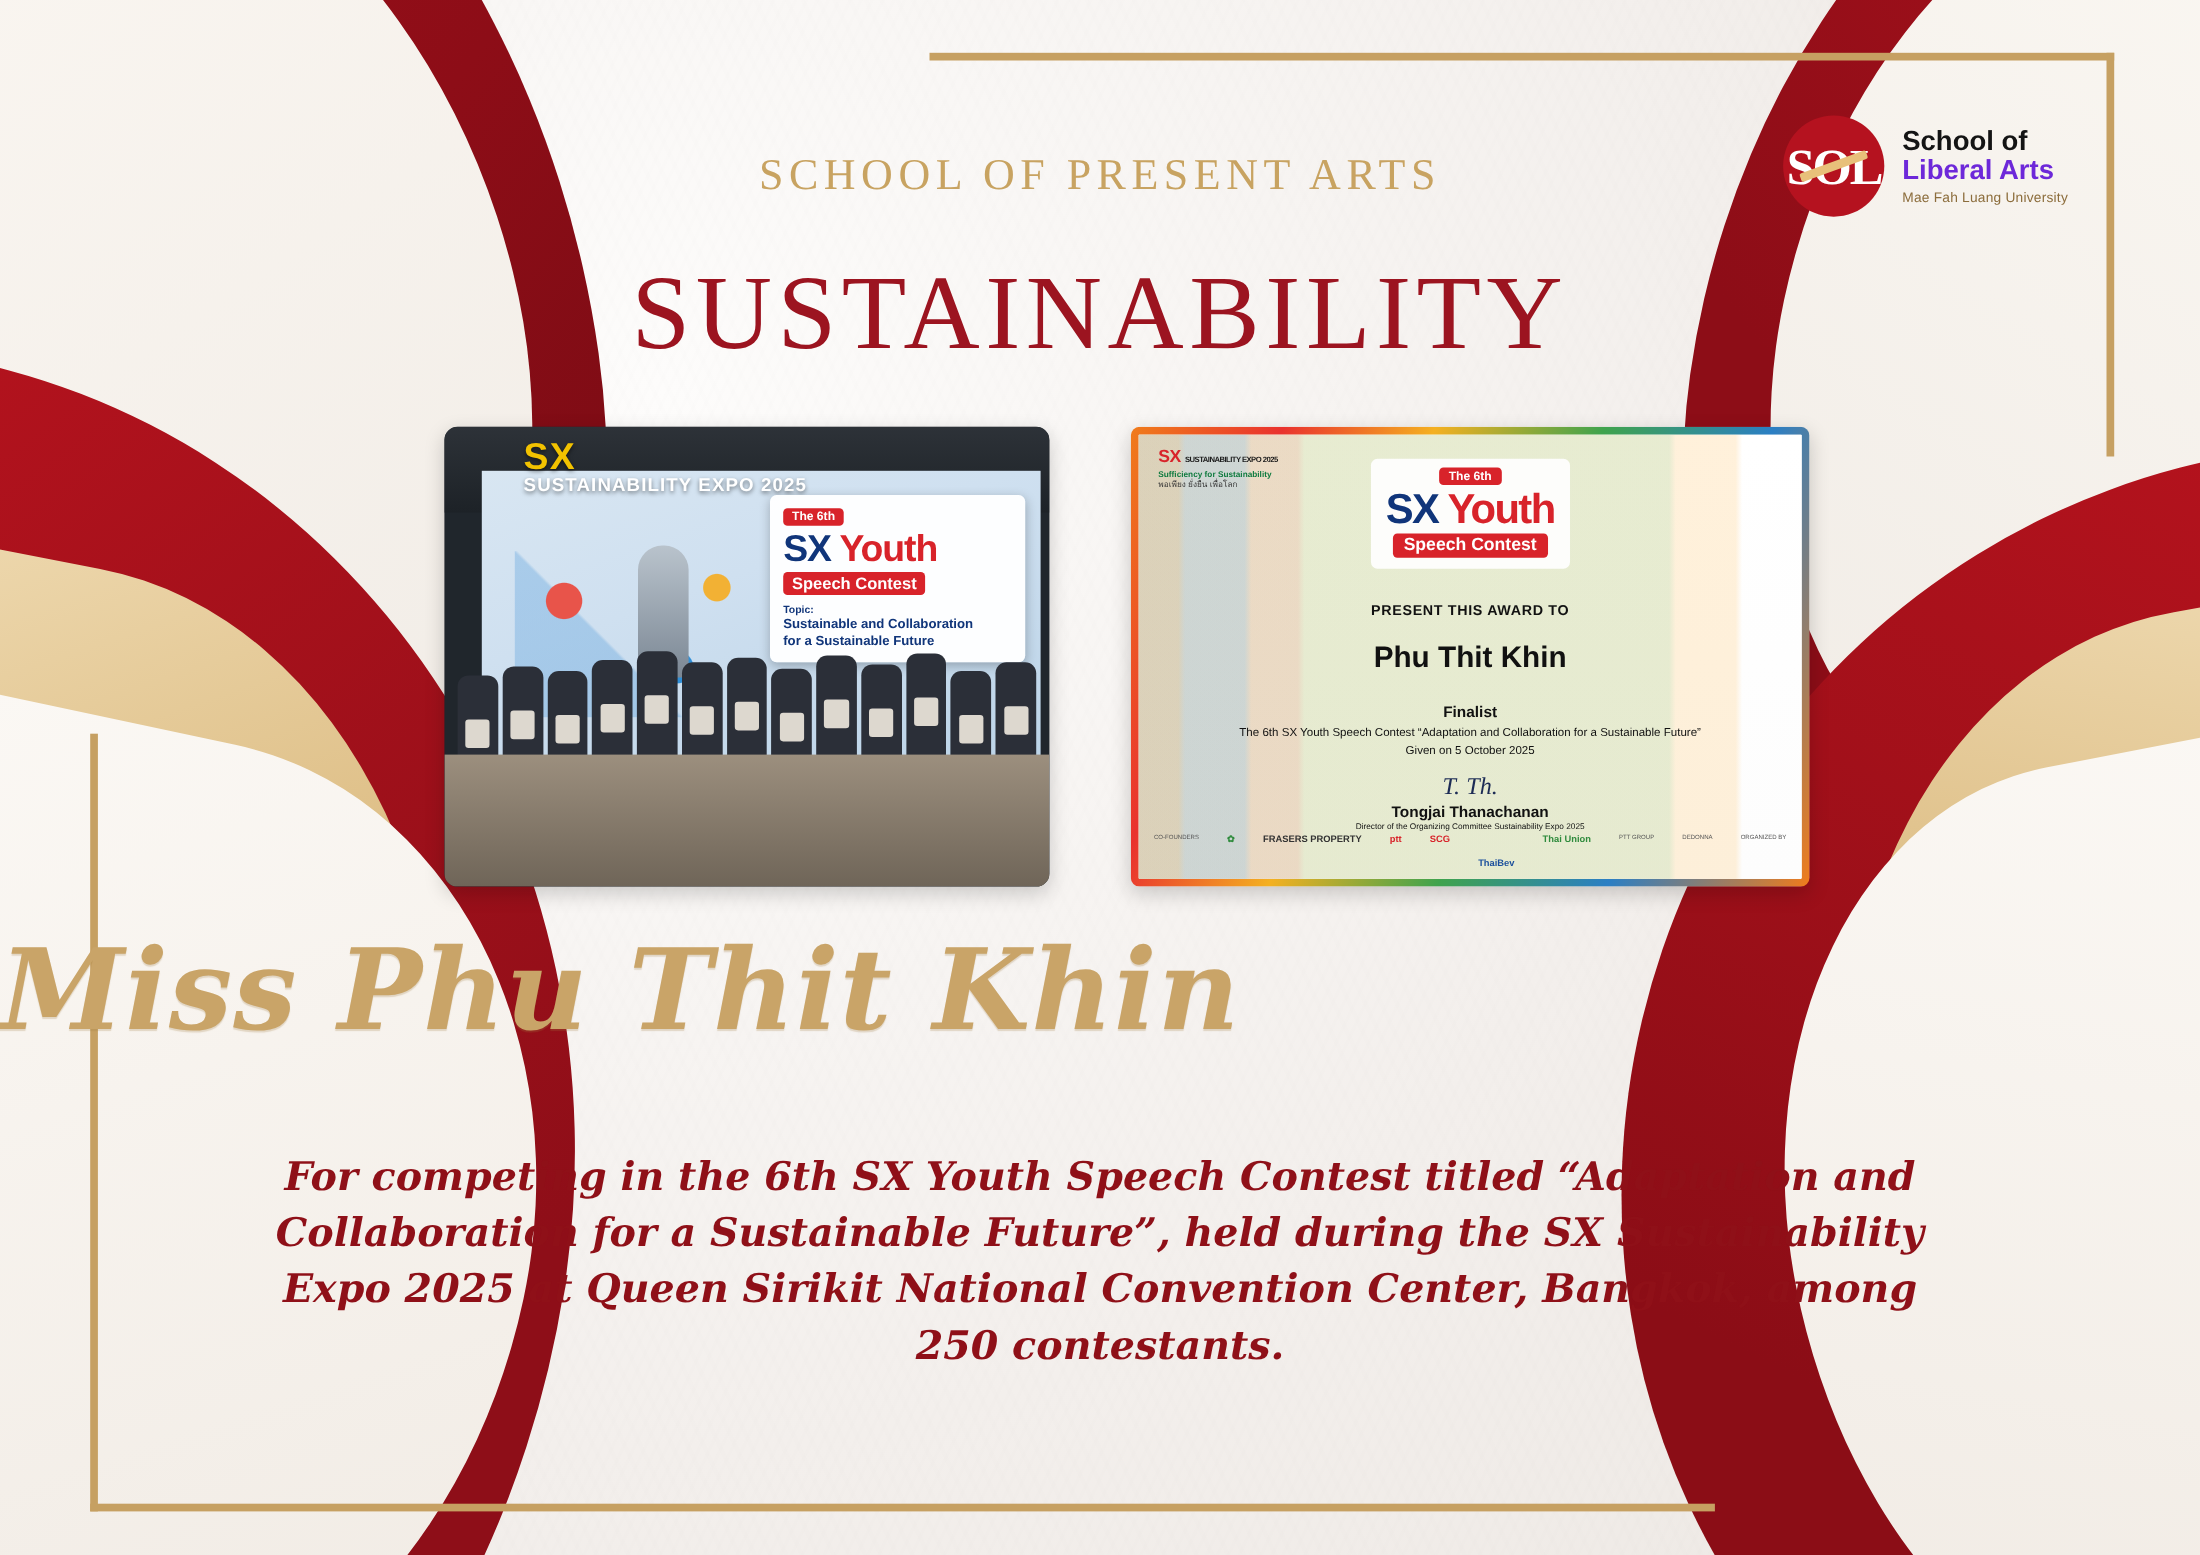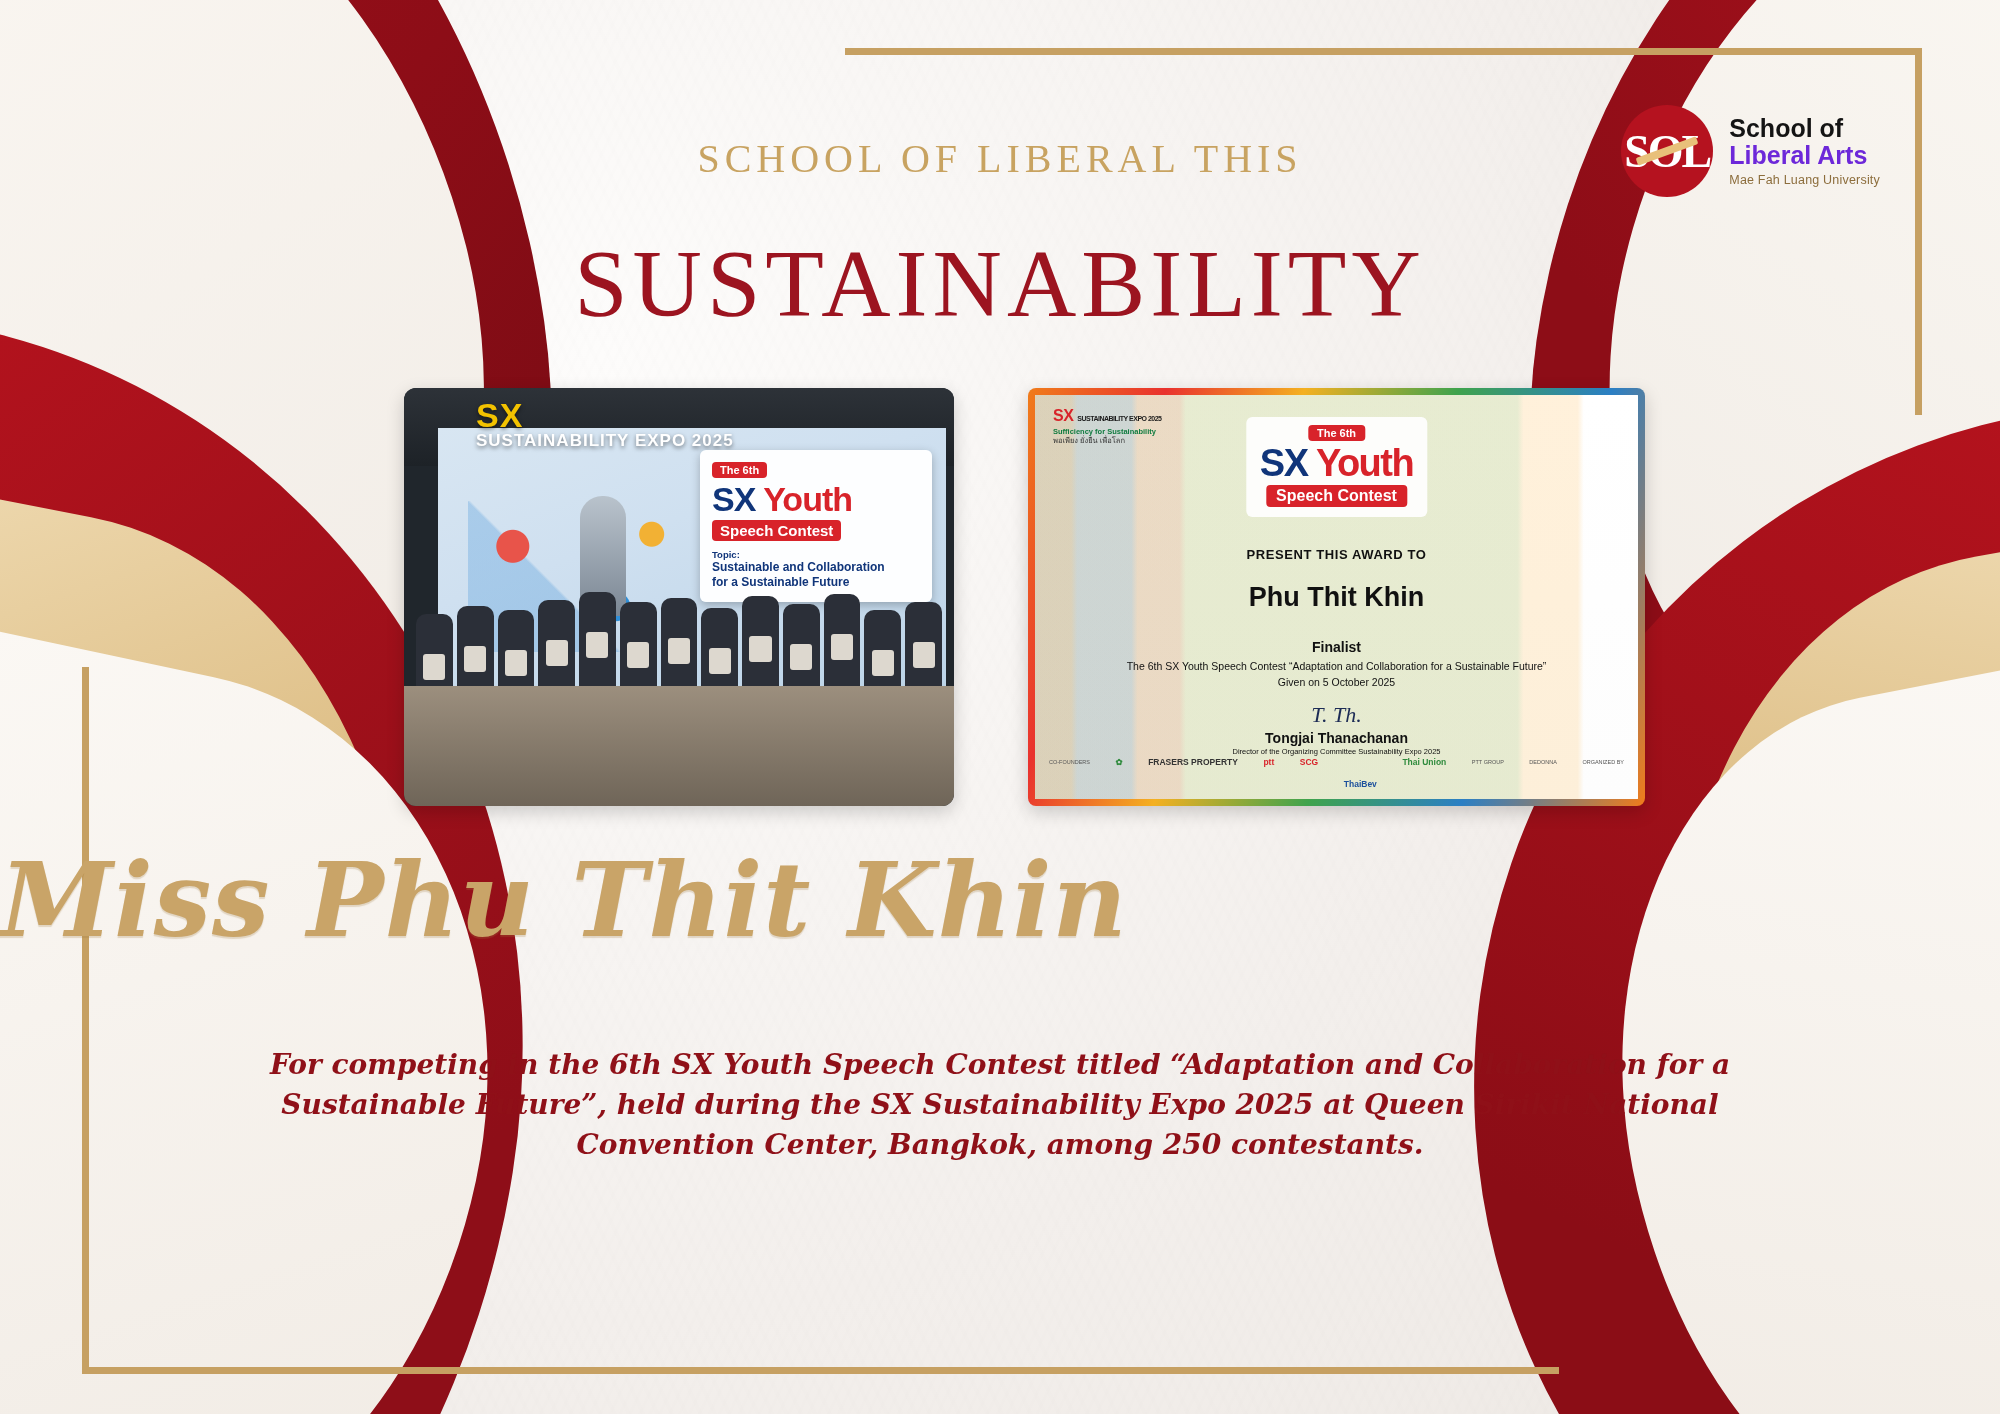--- a/index.html
+++ b/index.html
@@ -399,21 +399,21 @@
   
   .desc {
     position: absolute;
     top: 1045px;
     left: 240px;
     width: 1520px;
     text-align: center;
     font-family: "DejaVu Serif", serif;
     font-style: italic;
     font-weight: bold;
-    font-size: 28px;
+    font-size: 36px;
     line-height: 1.42;
     color: #8f1018;
   }
 </style>
 </head>
 <body>
 
 <div class="poster">
 
   <div class="bg-base"></div>
@@ -431,21 +431,21 @@
   <div class="sweep sweep-r-white"></div>
   <div class="sweep sweep-r-red2"></div>
   <div class="sweep sweep-r-gold2"></div>
   <div class="sweep sweep-r-white2"></div>
 
   <div class="frame-tr"></div>
   <div class="frame-bl"></div>
 
   <div class="content">
 
-    <div class="kicker">SCHOOL OF LIBERAL THIS</div>
+    <div class="kicker">SCHOOL OF PRESENT ARTS</div>
     <div class="headline">SUSTAINABILITY</div>
 
     <div class="logo">
       <div class="logo-mark">
         <div class="sol">SOL</div>
         <div class="bar"></div>
       </div>
       <div class="logo-text">
         <div class="l1">School of</div>
         <div class="l2">Liberal Arts</div>

